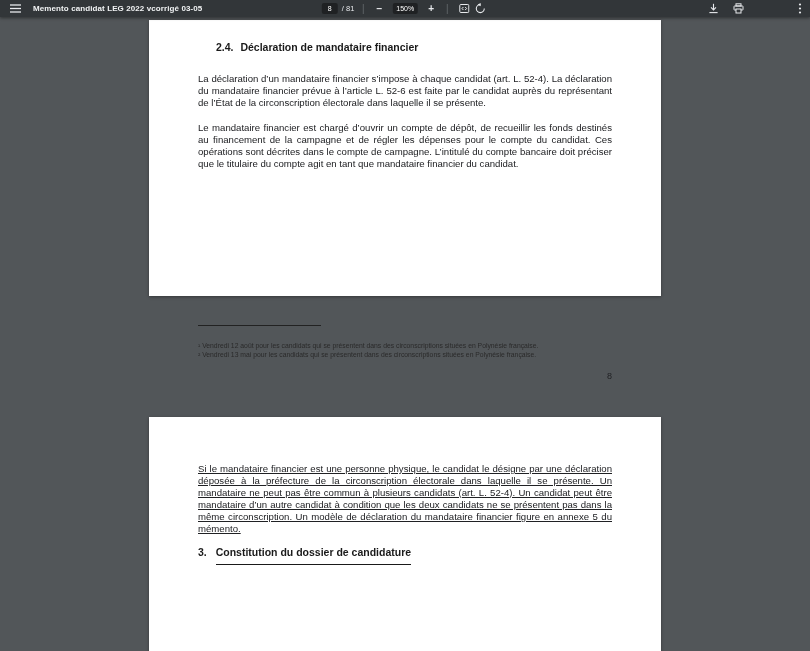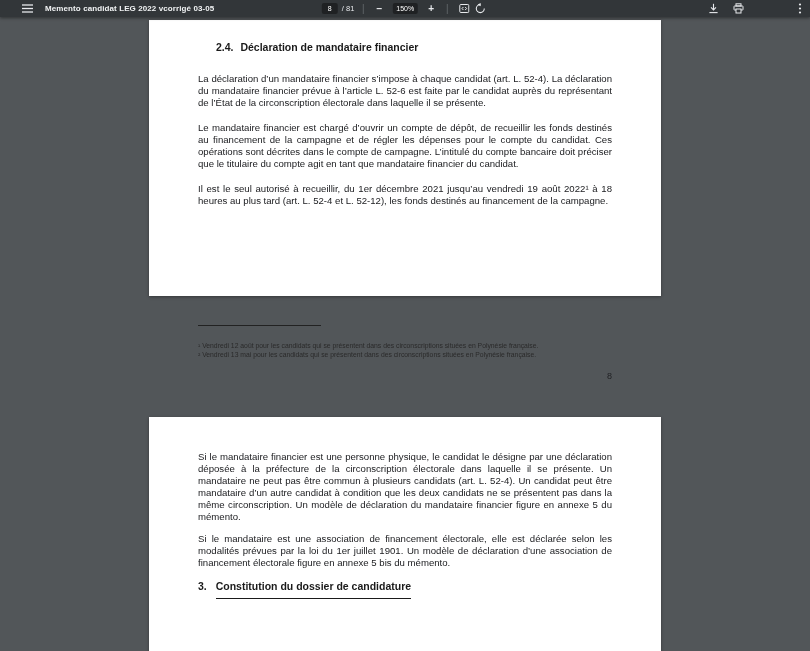--- a/index.html
+++ b/index.html
@@ -12,21 +12,21 @@
 
   
   .toolbar {
     position: absolute; top: 0; left: 0; right: 0; height: 17px;
     background: #323639;
     display: flex; align-items: center;
     color: #e8eaed;
     box-shadow: 0 1px 3px rgba(0,0,0,0.45);
     z-index: 5;
   }
-  .tb-left { display: flex; align-items: center; padding-left: 19px; min-width: 0; }
+  .tb-left { display: flex; align-items: center; padding-left: 7px; min-width: 0; }
   .tb-btn {
     background: transparent; border: none; color: #e8eaed;
     display: flex; align-items: center; justify-content: center;
     width: 16px; height: 15px; padding: 0; cursor: pointer;
   }
   .tb-btn svg { display: block; }
   .doc-title {
     margin-left: 10px; font-size: 8px; font-weight: 600; color: #f1f3f4;
     white-space: nowrap; overflow: hidden; text-overflow: ellipsis; max-width: 300px;
     letter-spacing: 0.1px;
@@ -70,21 +70,21 @@
     margin-top: 20px; margin-left: 18px;
     font-size: 10.5px; font-weight: bold; line-height: 14px; color: #1a1a1a;
   }
   .sec-heading .h-title { margin-left: 4px; }
   .para {
     font-size: 9.6px; line-height: 12px; text-align: justify;
     color: #202124; margin-bottom: 13px;
   }
   .para.first { margin-top: 19px; }
   .page-two .para { margin-bottom: 10px; }
-  .page-two .para.first { margin-top: 34px; }
+  .page-two .para.first { margin-top: 46px; text-decoration: underline; }
 
   .fn-rule {
     position: absolute; left: 49px; top: 305px; width: 123px;
     border-top: 1px solid #222;
   }
   .footnotes {
     position: absolute; left: 49px; right: 49px; top: 322px;
   }
   .footnote { font-size: 6.8px; line-height: 8.8px; color: #2a2a2a; }
   .page-num {
@@ -180,34 +180,32 @@
   <main class="canvas">
 
     <section class="pdf-page page-one">
       <div class="page-body">
         <h2 class="sec-heading">
           <span class="h-num">2.4.</span>
           <span class="h-title">Déclaration de mandataire financier</span>
         </h2>
         <p class="para first">La déclaration d’un mandataire financier s’impose à chaque candidat (art. L. 52-4). La déclaration du mandataire financier prévue à l’article L. 52-6 est faite par le candidat auprès du représentant de l’État de la circonscription électorale dans laquelle il se présente.</p>
         <p class="para">Le mandataire financier est chargé d’ouvrir un compte de dépôt, de recueillir les fonds destinés au financement de la campagne et de régler les dépenses pour le compte du candidat. Ces opérations sont décrites dans le compte de campagne. L’intitulé du compte bancaire doit préciser que le titulaire du compte agit en tant que mandataire financier du candidat.</p>
-        <p class="para">Il est le seul autorisé à recueillir, du 1er décembre 2021 jusqu’au vendredi 19 août 2022¹ à 18 heures au plus tard (art. L. 52-4 et L. 52-12), les fonds destinés au financement de la campagne.</p>
       </div>
       <div class="fn-rule"></div>
       <div class="footnotes">
         <p class="footnote">¹ Vendredi 12 août pour les candidats qui se présentent dans des circonscriptions situées en Polynésie française.</p>
         <p class="footnote">² Vendredi 13 mai pour les candidats qui se présentent dans des circonscriptions situées en Polynésie française.</p>
       </div>
       <span class="page-num">8</span>
     </section>
 
     <section class="pdf-page page-two">
       <div class="page-body">
         <p class="para first">Si le mandataire financier est une personne physique, le candidat le désigne par une déclaration déposée à la préfecture de la circonscription électorale dans laquelle il se présente. Un mandataire ne peut pas être commun à plusieurs candidats (art. L. 52-4). Un candidat peut être mandataire d’un autre candidat à condition que les deux candidats ne se présentent pas dans la même circonscription. Un modèle de déclaration du mandataire financier figure en annexe 5 du mémento.</p>
-        <p class="para">Si le mandataire est une association de financement électorale, elle est déclarée selon les modalités prévues par la loi du 1er juillet 1901. Un modèle de déclaration d’une association de financement électorale figure en annexe 5 bis du mémento.</p>
         <h2 class="sec3-heading">
           <span class="h-num">3.</span>
           <span class="h-title">Constitution du dossier de candidature</span>
         </h2>
       </div>
     </section>
 
   </main>
 </div>
 

